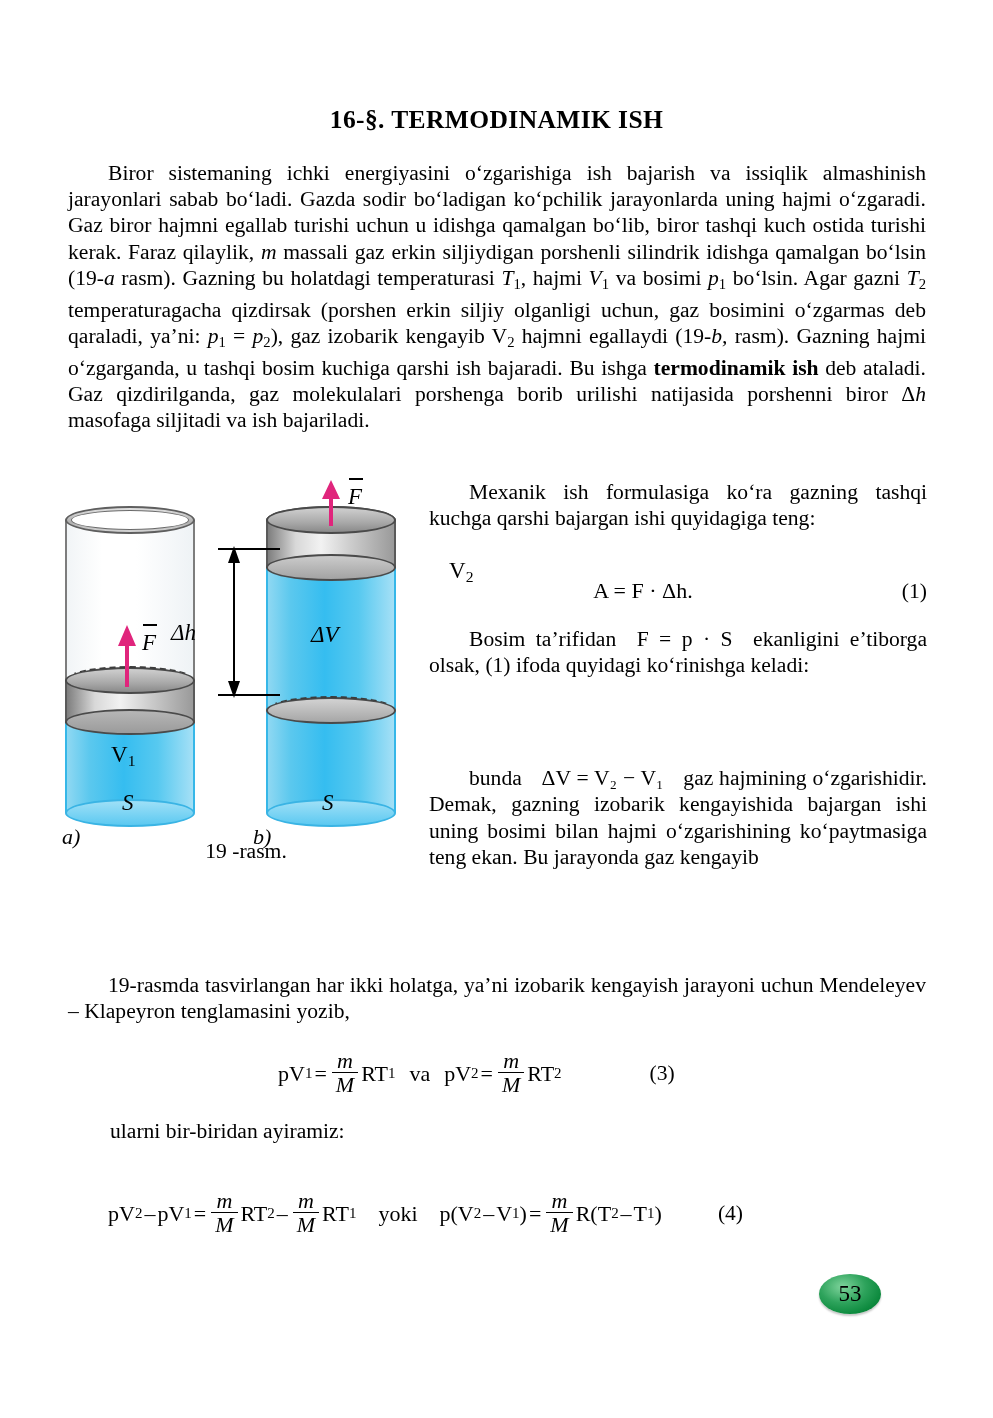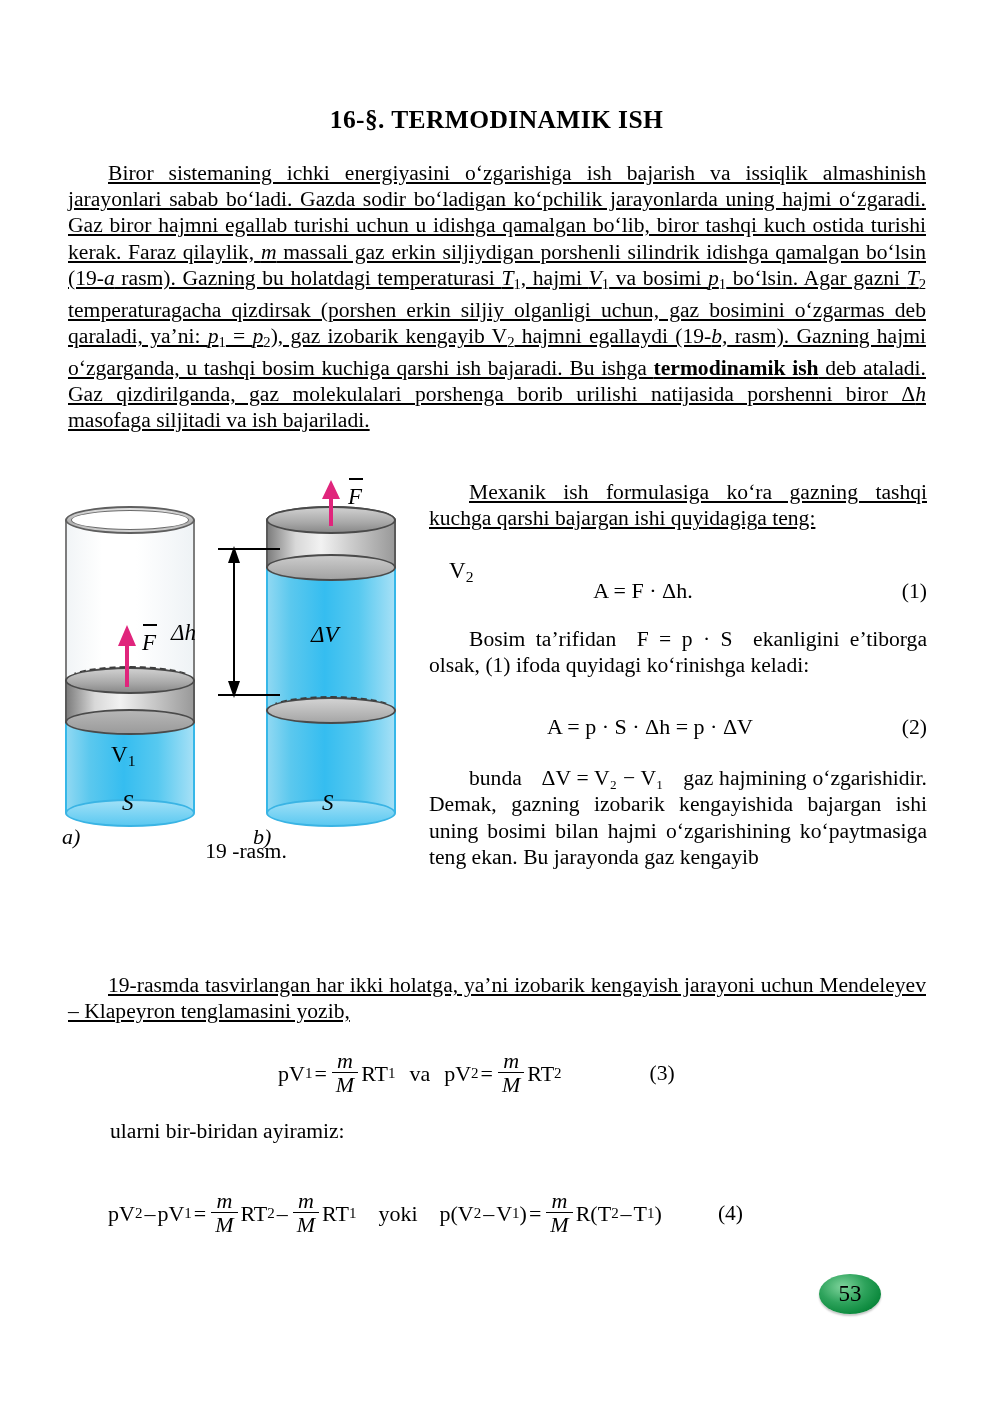--- a/index.html
+++ b/index.html
@@ -41,21 +41,21 @@
     font-size: 21.6px;
     line-height: 26.2px;
     text-align: justify;
     text-justify: inter-word;
     hyphens: none;
   }
   .para.fullwidth {
     left: 68px;
     width: 858px;
   }
-  .indent { text-indent: 40px; text-decoration: underline; }
+  .indent { text-indent: 40px; }
 
   i, .it { font-style: italic; }
 
   sub {
     font-size: 0.68em;
     vertical-align: -0.25em;
     font-style: italic;
   }
   sub.up { font-style: normal; }
 
@@ -342,26 +342,20 @@
     </span>
     <span class="eqnum" style="width:70px; text-align:right;">(1)</span>
   </div>
 
   <div class="right-col" style="top:626px;">
     <span style="padding-left:40px;">Bosim ta’rifidan</span>
     <span class="mi" style="padding:0 10px;">F = p · S</span>
     <span>ekanligini e’tiborga olsak, (1) ifoda quyidagi ko‘rinishga keladi:</span>
   </div>
 
-  <div class="formula-row" style="left:429px; top:714px; width:498px;">
-    <span style="flex:1; text-align:center;">
-      <span class="mi">A = p · S · Δh = p · ΔV</span>
-    </span>
-    <span class="eqnum" style="width:56px; text-align:right;">(2)</span>
-  </div>
 
   <div class="right-col" style="top:765px;">
     <span style="padding-left:40px;">bunda</span>
     <span class="mi" style="padding:0 14px;margin-top:21px;">ΔV = V₂ − V₁</span>
     <span>gaz hajmining o‘zgarishidir. Demak, gazning izobarik kengayishida bajargan ishi uning bosimi bilan hajmi o‘zgarishining ko‘paytmasiga teng ekan. Bu jarayonda  gaz kengayib</span>
   </div>
 
 
   <div class="para fullwidth indent" style="left:68px; top:972px; width:858px;">19-rasmda tasvirlangan har ikki holatga, ya’ni izobarik  kengayish  jarayoni uchun  Mendeleyev – Klapeyron tenglamasini yozib,</div>
 

